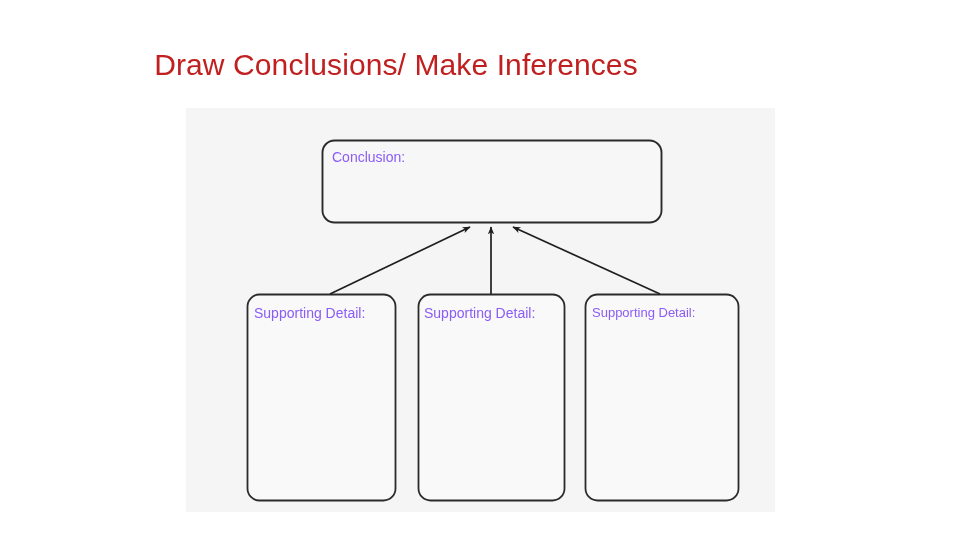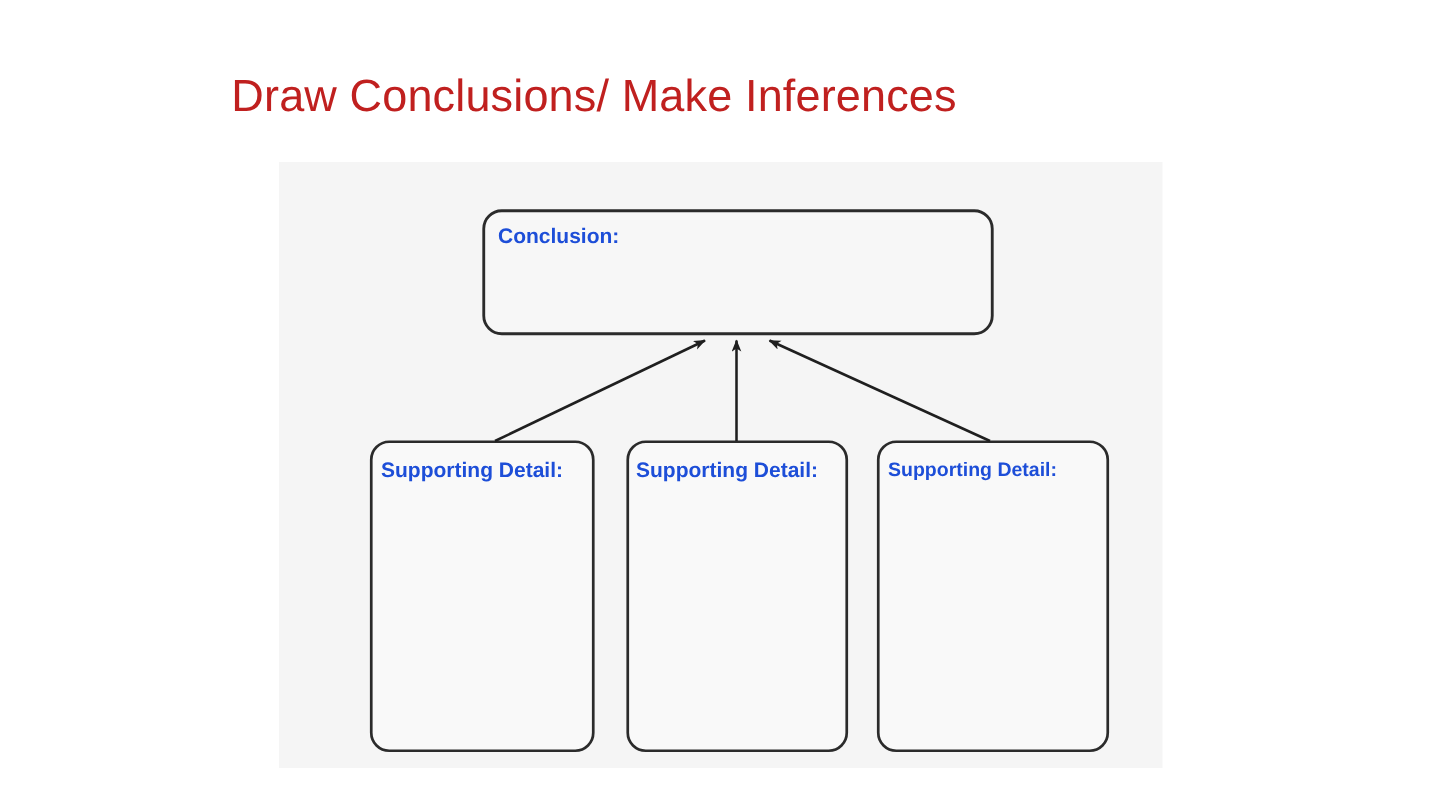--- a/index.html
+++ b/index.html
@@ -50,22 +50,22 @@
     width: 589px;
     height: 404px;
     display: block;
   }
 
   
   .box-label {
     position: absolute;
     font-family: "Liberation Sans", sans-serif;
     font-size: 14px;
-    font-weight: 700;
-    color: #1d4ed8;
+    font-weight: 400;
+    color: #8b5cf6;
     white-space: nowrap;
     line-height: 16px;
   }
   #conclusion-label   { left: 146px; top: 41px;  }
   #detail-label-1     { left:  68px; top: 197px; }
   #detail-label-2     { left: 238px; top: 197px; }
   #detail-label-3     { left: 406px; top: 197px; font-size: 13px; }
 </style>
 </head>
 <body>

